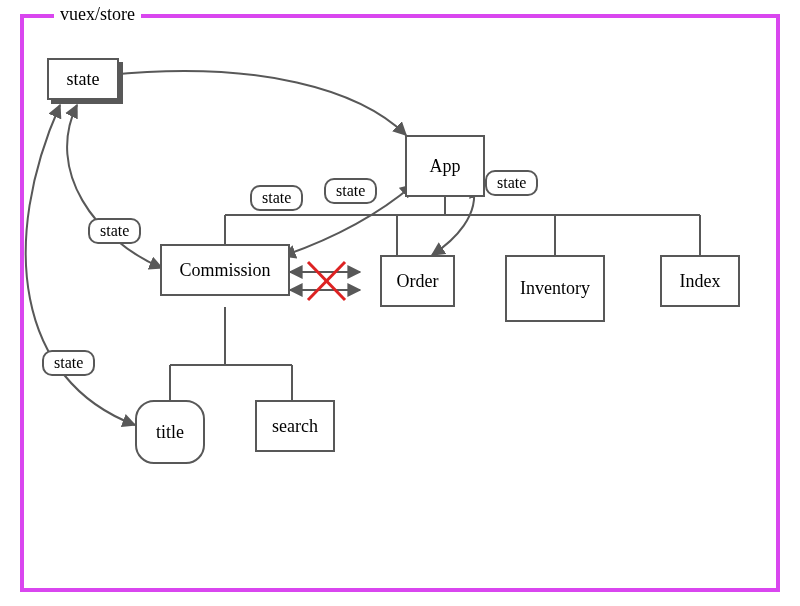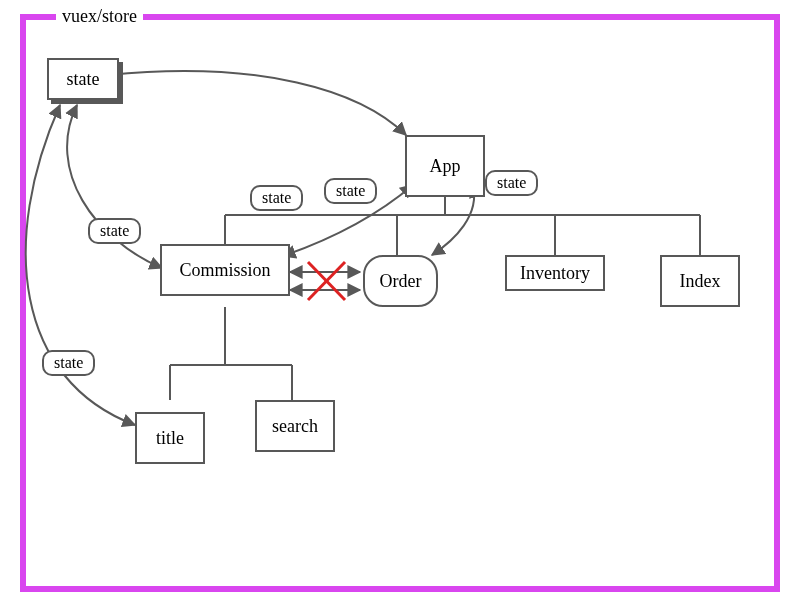--- a/index.html
+++ b/index.html
@@ -10,21 +10,21 @@
     background: #ffffff;
     font-family: "Comic Sans MS", "Segoe Script", cursive;
     color: #000;
   }
   .frame {
     position: absolute;
     left: 20px;
     top: 14px;
     width: 760px;
     height: 578px;
-    border: 6px solid #d946ef;
+    border: 4px solid #d946ef;
     box-sizing: border-box;
   }
   .frame-title {
     position: absolute;
     left: 30px;
     top: -14px;
     background: #fff;
     padding: 0 6px;
     font-size: 18px;
   }
@@ -116,33 +116,33 @@
 </div>
 
 <div class="node" style="left:405px; top:135px; width:80px; height:62px;">
   <span>App</span>
 </div>
 
 <div class="node" style="left:160px; top:244px; width:130px; height:52px;text-align:center;">
   <span>Commission</span>
 </div>
 
-<div class="node" style="left:363px; top:255px; width:75px; height:52px;border-radius:20px;">
+<div class="node" style="left:380px; top:255px; width:75px; height:52px;">
   <span>Order</span>
 </div>
 
-<div class="node" style="left:505px; top:255px; width:100px; height:36px;">
+<div class="node" style="left:505px; top:255px; width:100px; height:67px;">
   <span>Inventory</span>
 </div>
 
 <div class="node" style="left:660px; top:255px; width:80px; height:52px;text-align:right;">
   <span>Index</span>
 </div>
 
-<div class="node" style="left:135px; top:412px; width:70px; height:52px;">
+<div class="node" style="left:135px; top:400px; width:70px; height:64px;border-radius:19px;">
   <span>title</span>
 </div>
 
 <div class="node" style="left:255px; top:400px; width:80px; height:52px;">
   <span>search</span>
 </div>
 
 <div class="edge-label" style="left:42px; top:350px;">state</div>
 
 <div class="edge-label" style="left:88px; top:218px;">state</div>

